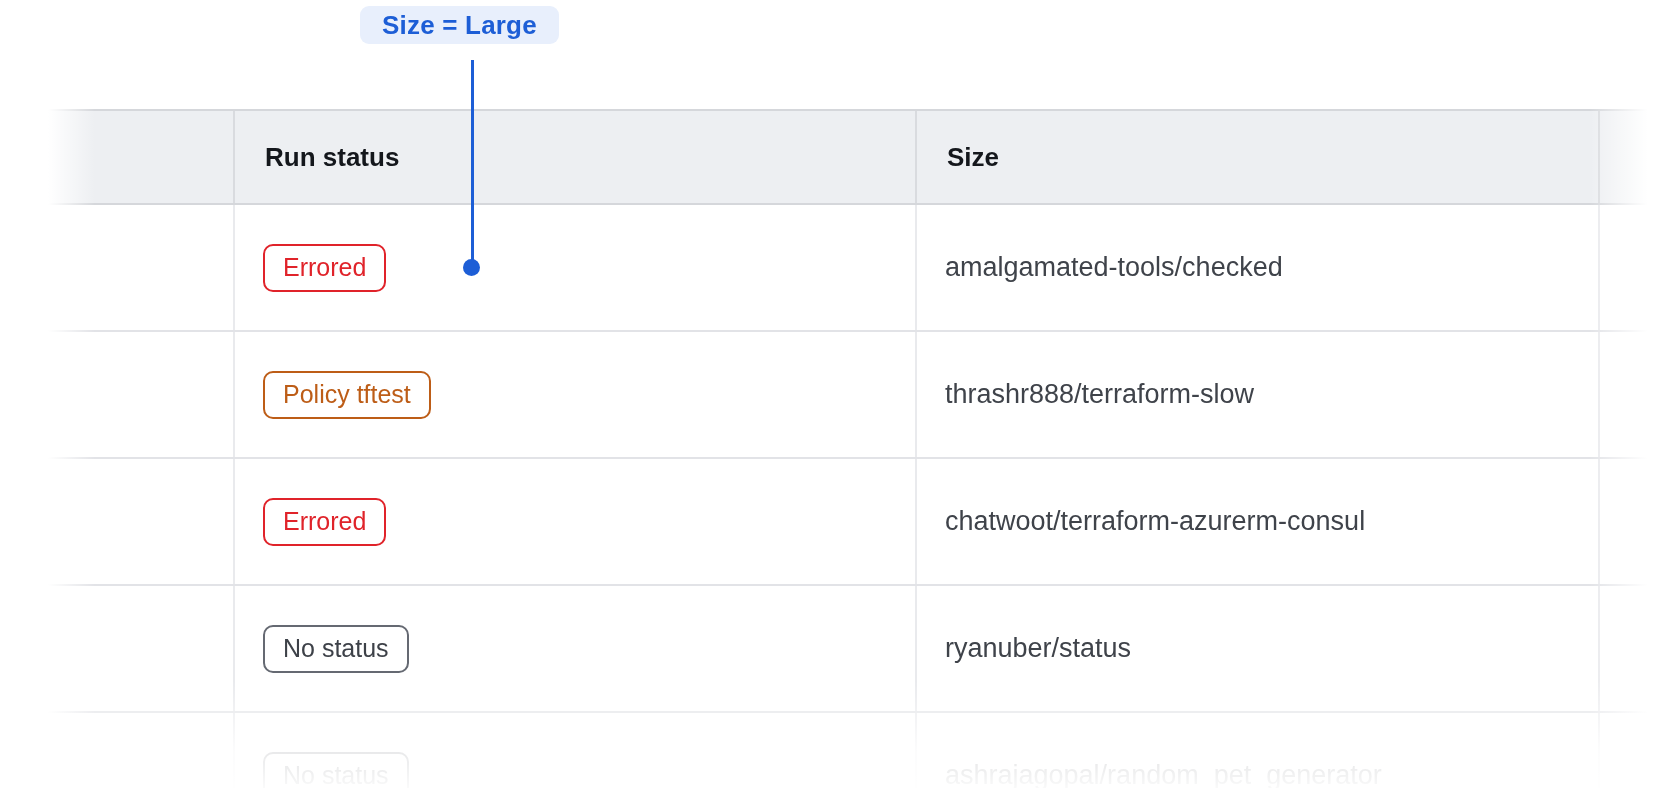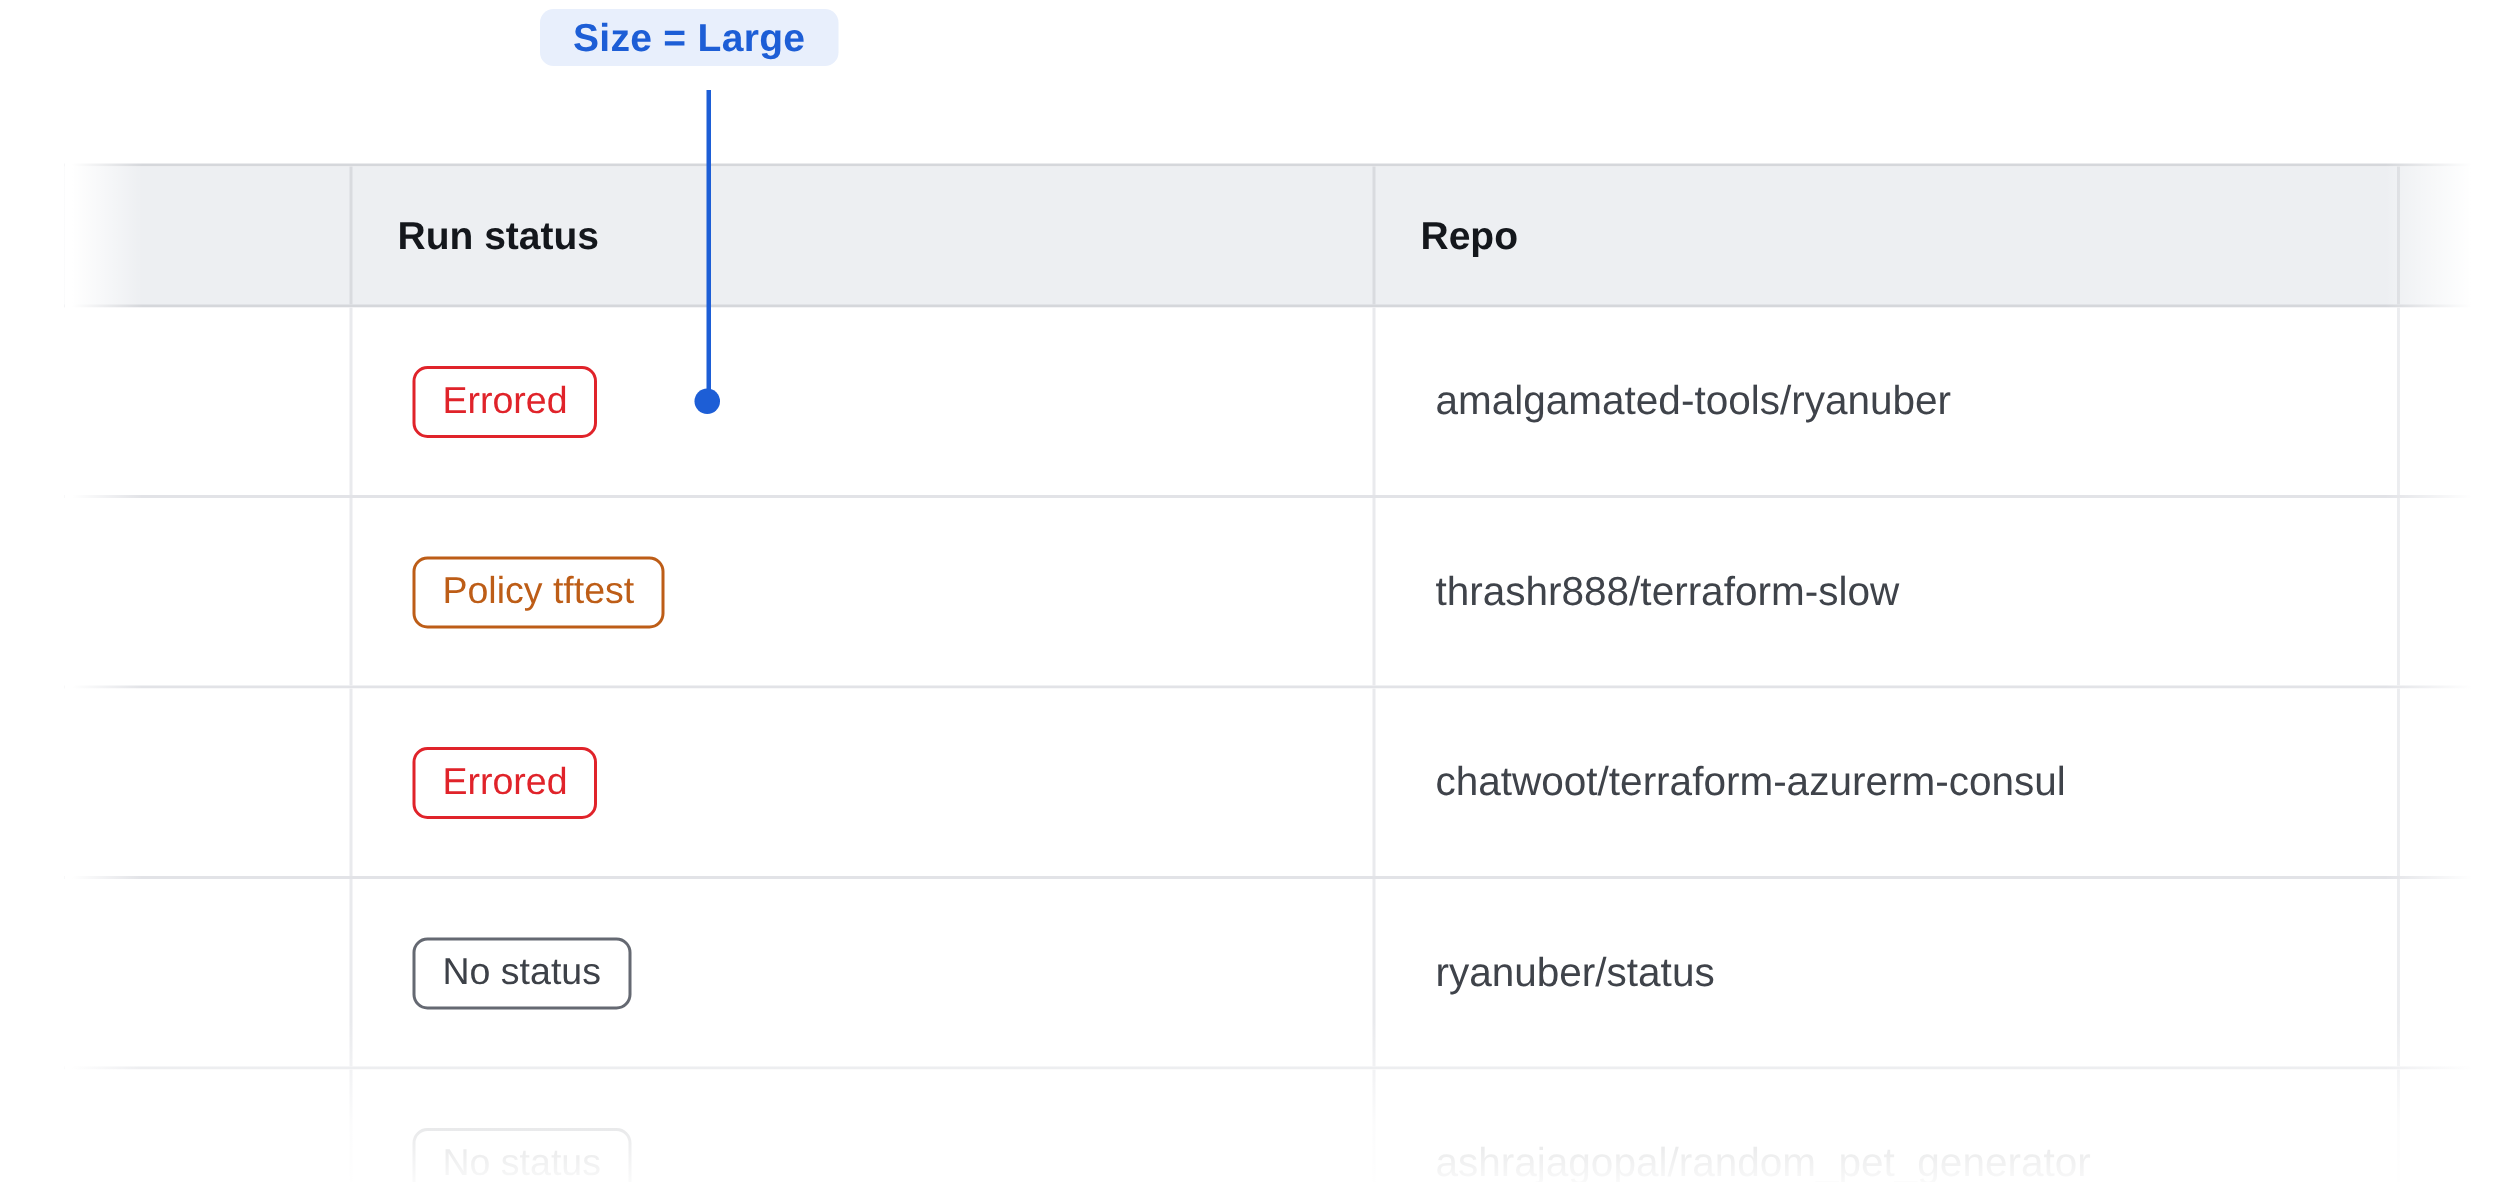--- a/index.html
+++ b/index.html
@@ -77,21 +77,21 @@
   .thead .col1, .thead .col2, .thead .col3 { border-left: 2px solid #d9dbdf; }
 
   .tr {
     height: 127px;
     background: #ffffff;
     border-bottom: 2px solid #e2e3e7;
   }
   .td {
     display: flex;
     align-items: center;
-    padding-left: 40px;
+    padding-left: 28px;
     box-sizing: border-box;
   }
   .tr .col1, .tr .col2, .tr .col3 { border-left: 2px solid #e9eaed; }
 
   .badge {
     display: inline-flex;
     align-items: center;
     height: 44px;
     padding: 0 18px;
     border: 2px solid;
@@ -128,31 +128,31 @@
 <div class="canvas">
 
   <div class="pill" style="color: rgb(29, 94, 214); background: rgb(232, 239, 252);">Size = Large</div>
   <div class="connector-line" style="background: rgb(29, 94, 214);"></div>
   <div class="connector-dot" style="background: rgb(29, 94, 214);"></div>
 
   <div class="table">
     <div class="thead">
       <div class="th col0"></div>
       <div class="th col1">Run status</div>
-      <div class="th col2">Repo</div>
+      <div class="th col2">Size</div>
       <div class="th col3"></div>
     </div>
     <div id="tbody">
   <div class="tr">
     <div class="td col0"></div>
     <div class="td col1">
       <span class="badge" style="color: rgb(224, 35, 42); border-color: rgb(224, 35, 42);">Errored</span>
     </div>
     <div class="td col2">
-      <span class="repo-name">amalgamated-tools/ryanuber</span>
+      <span class="repo-name">amalgamated-tools/checked</span>
     </div>
     <div class="td col3"></div>
   </div>
 
   <div class="tr">
     <div class="td col0"></div>
     <div class="td col1">
       <span class="badge" style="color: rgb(189, 93, 23); border-color: rgb(189, 93, 23);">Policy tftest</span>
     </div>
     <div class="td col2">

